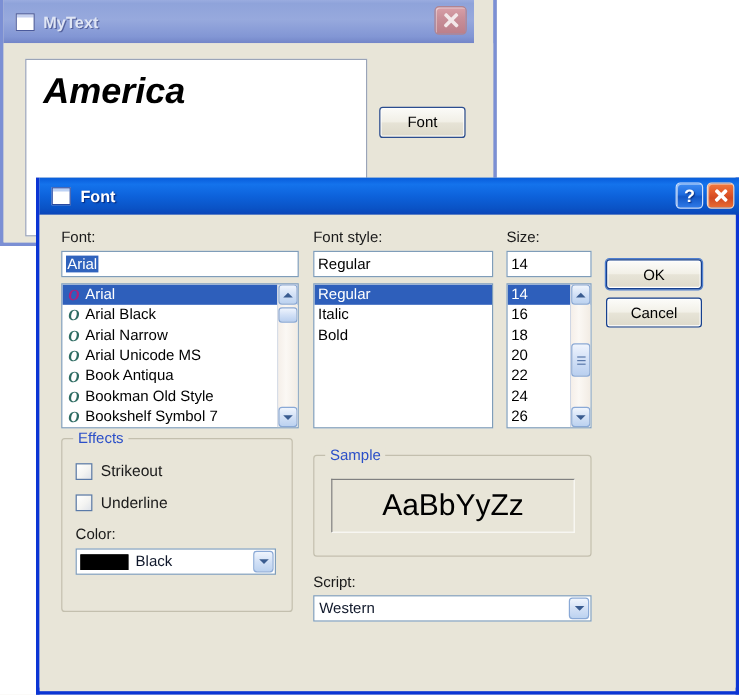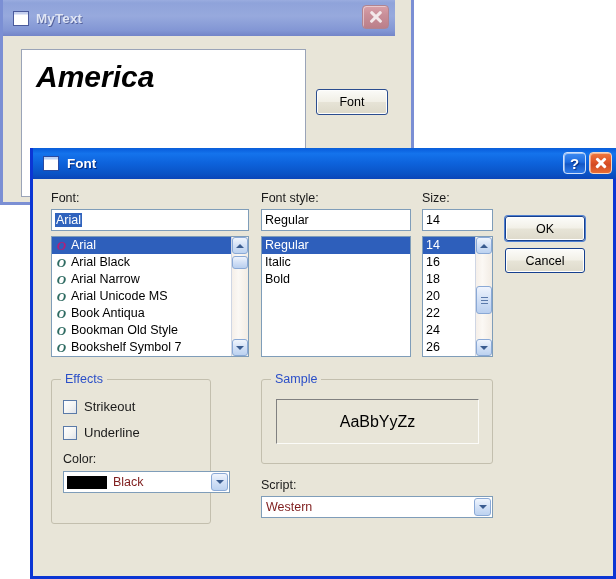--- a/index.html
+++ b/index.html
@@ -213,40 +213,40 @@
     background:linear-gradient(135deg,#ffffff 0%,#f4f4f2 55%,#dfe3ea 100%);
     margin-right:7px;
   }
   .checkrow span{font-size:13px;color:#1a1a1a;font-family:"Liberation Sans", sans-serif;}
 
   .combo{
     position:absolute;background:#fff;border:1px solid #7f9db9;
     box-sizing:border-box;display:flex;align-items:center;cursor:pointer;
   }
   .combo .cb-text{
-    font-size:12.5px;color:#7f1d1d;padding-left:4px;
+    font-size:12.5px;color:#0f172a;padding-left:4px;
     font-family:"Liberation Sans", sans-serif;white-space:nowrap;
   }
   .combo .cb-arrow{
     position:absolute;right:1px;top:1px;bottom:1px;width:17px;
     background:linear-gradient(to bottom,#f0f5fd 0%,#d3e1f6 50%,#bcd2f0 100%);
     border:1px solid #8aa9d6;border-radius:3px;box-sizing:border-box;
     display:flex;align-items:center;justify-content:center;
   }
   .swatch{width:40px;height:13px;background:#000;margin-left:3px;margin-right:6px;border:1px solid #000;box-sizing:border-box;}
 
   #sample-frame{
     position:absolute;
     background:#e8e5d8;
     border:1px solid #808080;
     border-right-color:#fbfbf8;border-bottom-color:#fbfbf8;
     box-sizing:border-box;
     display:flex;align-items:center;justify-content:center;
   }
-  #sample-text{font-size:16px;color:#000;font-family:"Liberation Sans", sans-serif;}
+  #sample-text{font-size:25px;color:#000;font-family:"Liberation Sans", sans-serif;}
 </style>
 </head>
 <body>
 
 <div id="mytext-window">
   <div id="mytext-titlebar">
     <div class="tb-icon"></div>
     <div id="mytext-title">MyText</div>
     <div id="mytext-close"></div>
   </div>
@@ -369,21 +369,21 @@
         </div>
         <div class="sb-btn sb-dn">
             <i class="sb-arrow dn"></i>
           </div>
       </div>
     </div>
 
     <div class="btn default" style="left:472px;top:37px;">OK</div>
     <div class="btn plain" style="left:472px;top:69px;">Cancel</div>
 
-    <div class="groupbox" style="left:18px;top:200px;width:160px;height:145px;">
+    <div class="groupbox" style="left:18px;top:186px;width:193px;height:145px;">
       <div class="gb-title">Effects</div>
       <div class="checkrow" style="left:11px;top:19px;">
         <span class="cbox"></span>
         <span>Strikeout</span>
       </div>
       <div class="checkrow" style="left:11px;top:45px;">
         <span class="cbox"></span>
         <span>Underline</span>
       </div>
       <div class="fd-label" style="left:11px;top:72px;">Color:</div>

